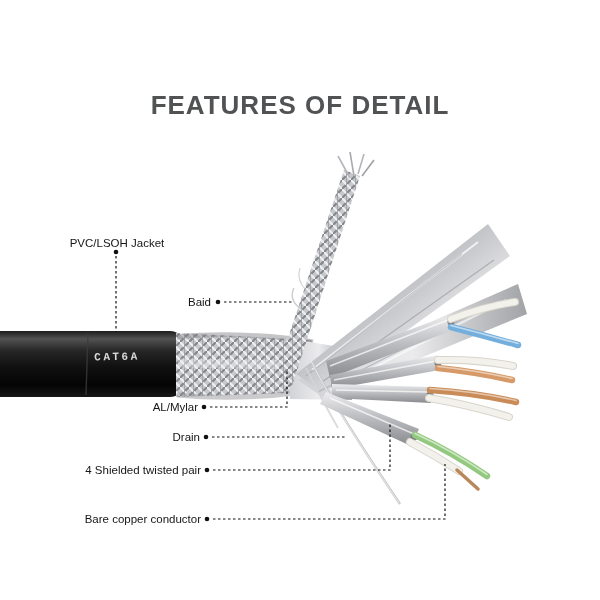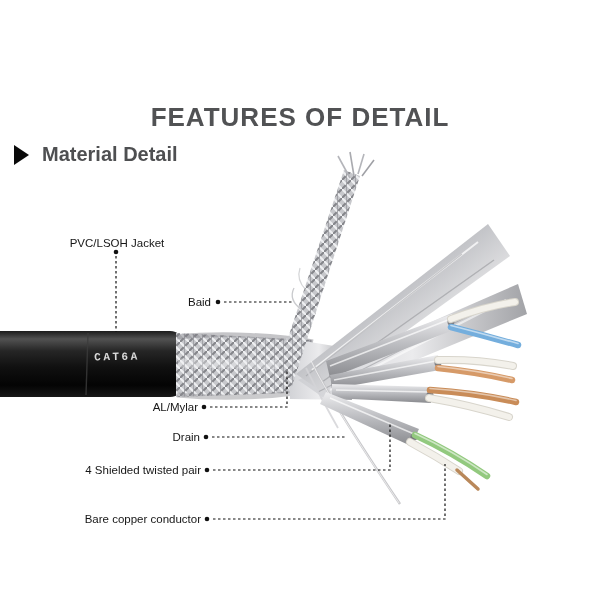--- a/index.html
+++ b/index.html
@@ -1,39 +1,35 @@
 <!DOCTYPE html>
 <html><head>
 <meta charset="utf-8">
 <style>
   html,body{margin:0;padding:0;background:#fff;}
   .stage{position:relative;width:600px;height:600px;background:#ffffff;overflow:hidden;
          font-family:"Liberation Sans", sans-serif;}
   .page-title{position:absolute;top:90px;left:0;right:0;text-align:center;
-              font-size:26px;font-weight:bold;color:#515254;letter-spacing:1px;margin-top:12px;}
+              font-size:26px;font-weight:bold;color:#515254;letter-spacing:1px;}
   .section-head{position:absolute;top:143px;left:14px;display:flex;align-items:center;}
   .tri{width:0;height:0;border-top:10px solid transparent;border-bottom:10px solid transparent;
        border-left:15px solid #0a0a0a;margin-right:13px;}
   .section-title{font-size:20px;font-weight:bold;color:#4e4f51;}
   svg{position:absolute;left:0;top:0;}
   .lbl{font-family:"Liberation Sans",sans-serif;font-size:11.5px;fill:#161616;}
   .leader{stroke:#111;stroke-width:1.2;stroke-dasharray:2.5 2.5;fill:none;}
   .dot{fill:#111;}
 </style>
 </head>
 <body>
 
 <div class="stage">
 
   <div class="page-title">FEATURES OF DETAIL</div>
 
-  <div class="section-head">
-    <div class="tri"></div>
-    <div class="section-title">Material Detail</div>
-  </div>
 
   <svg width="600" height="600" viewBox="0 0 600 600">
     <defs>
       <linearGradient id="jacketGrad" x1="0" y1="0" x2="0" y2="1">
         <stop offset="0" stop-color="#1c1c1c"></stop>
         <stop offset="0.12" stop-color="#525252"></stop>
         <stop offset="0.3" stop-color="#262626"></stop>
         <stop offset="0.55" stop-color="#101010"></stop>
         <stop offset="0.82" stop-color="#040404"></stop>
         <stop offset="1" stop-color="#171717"></stop>

